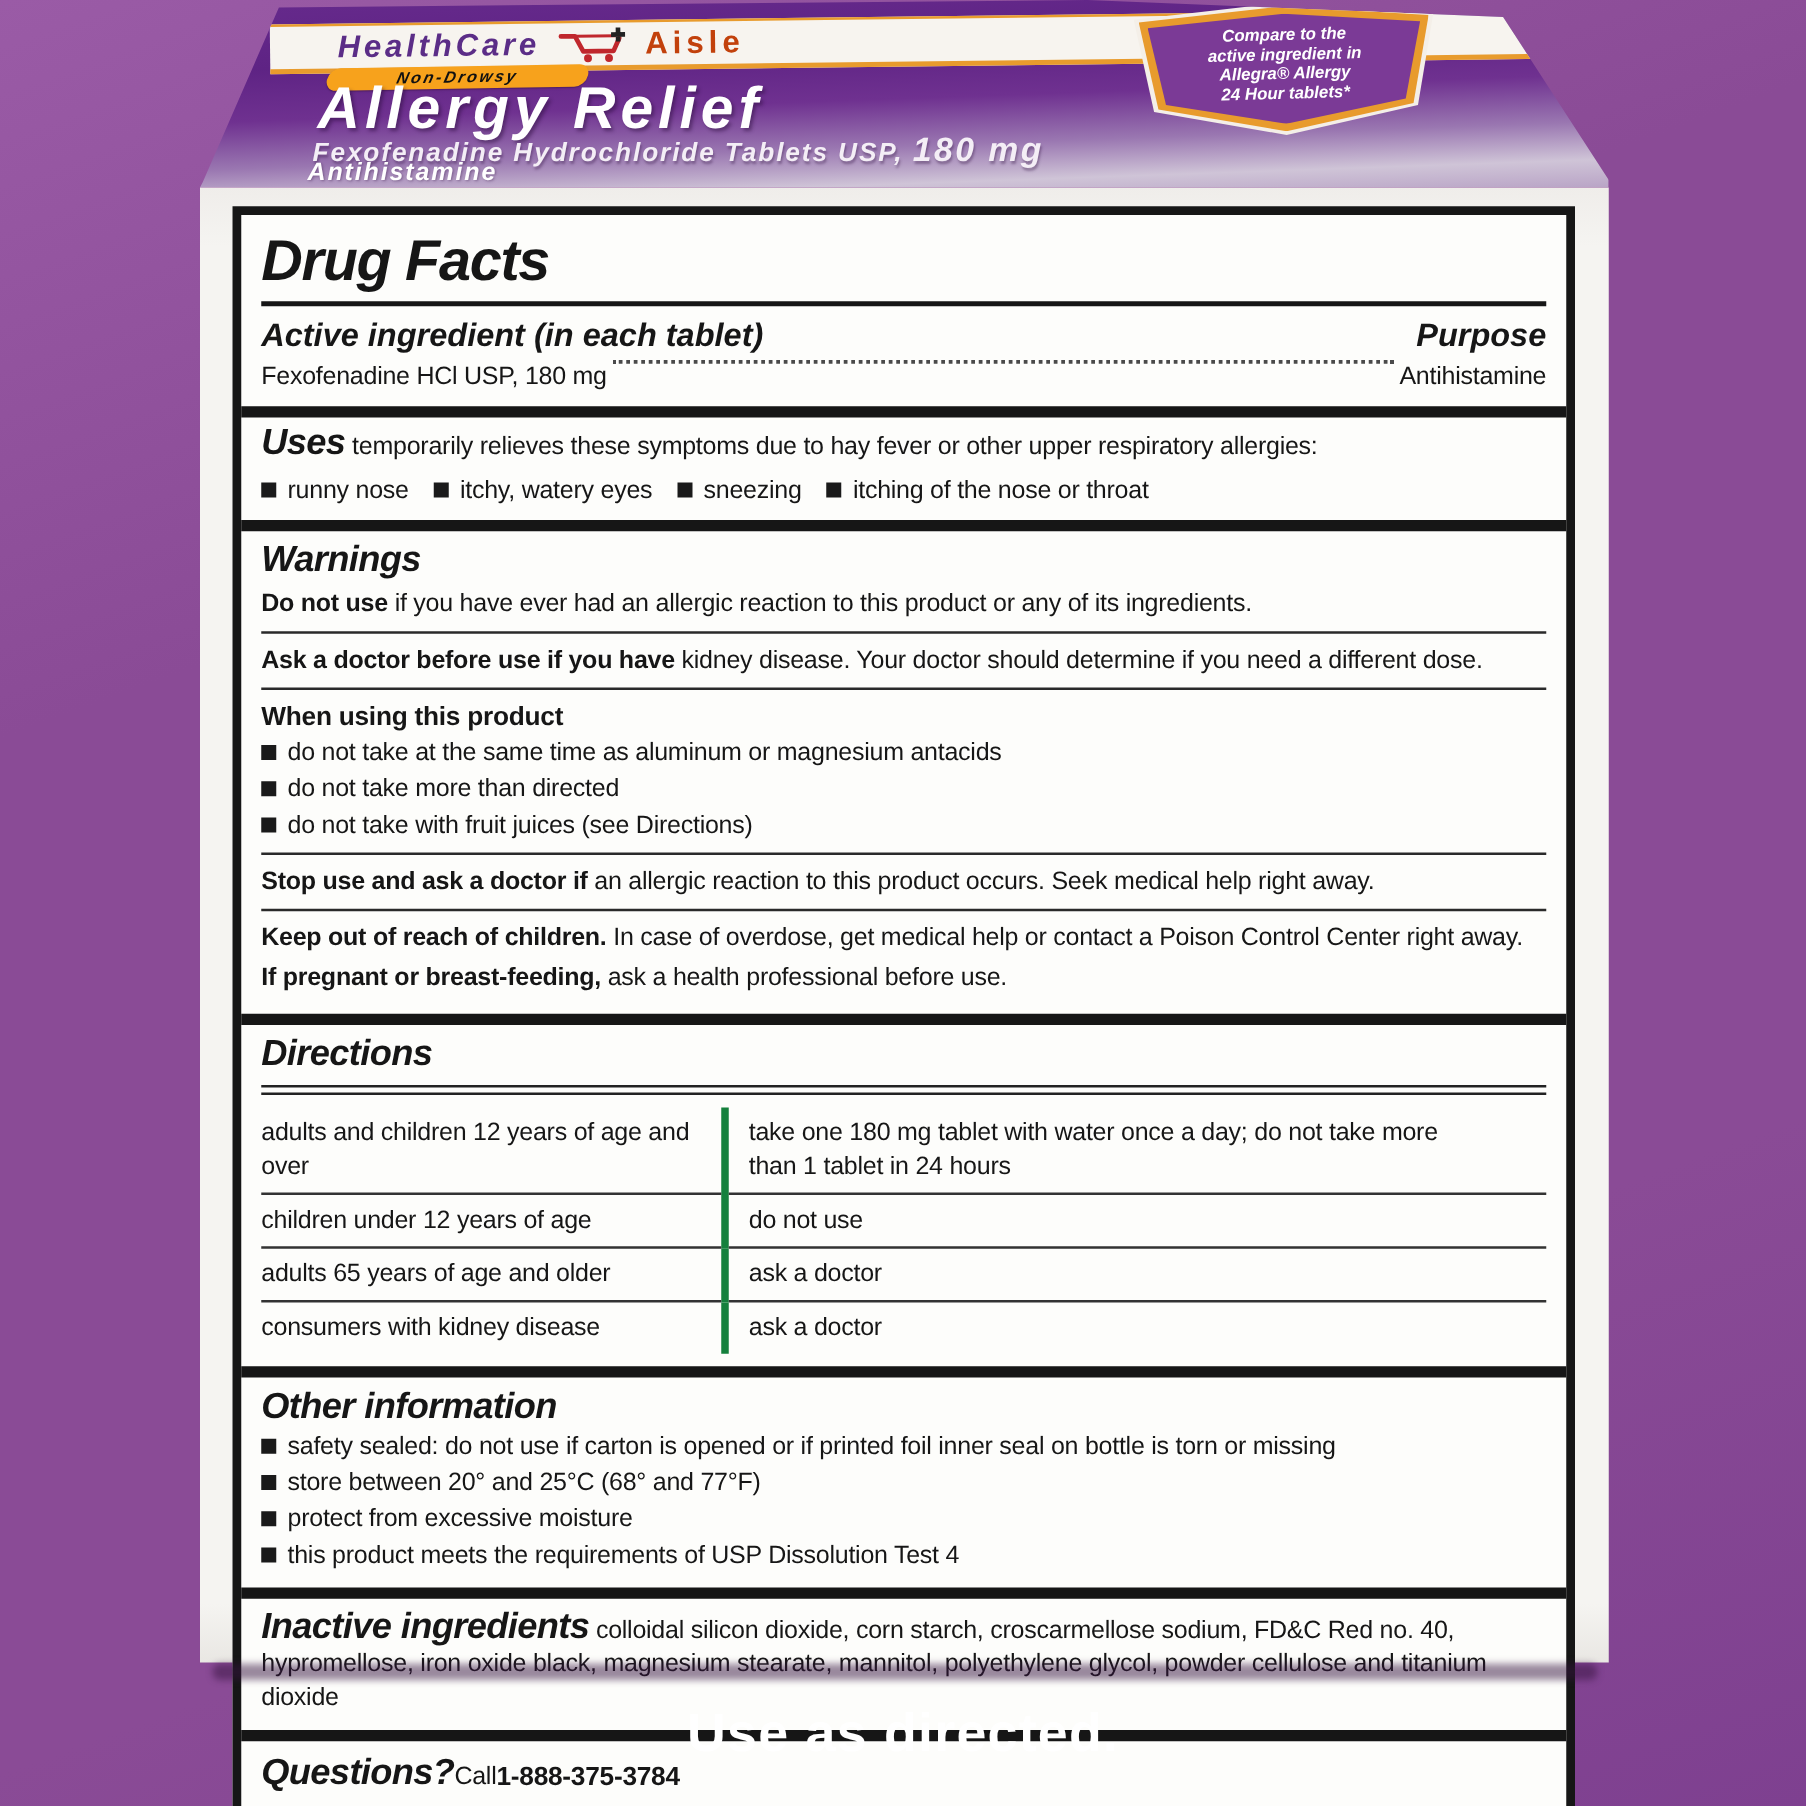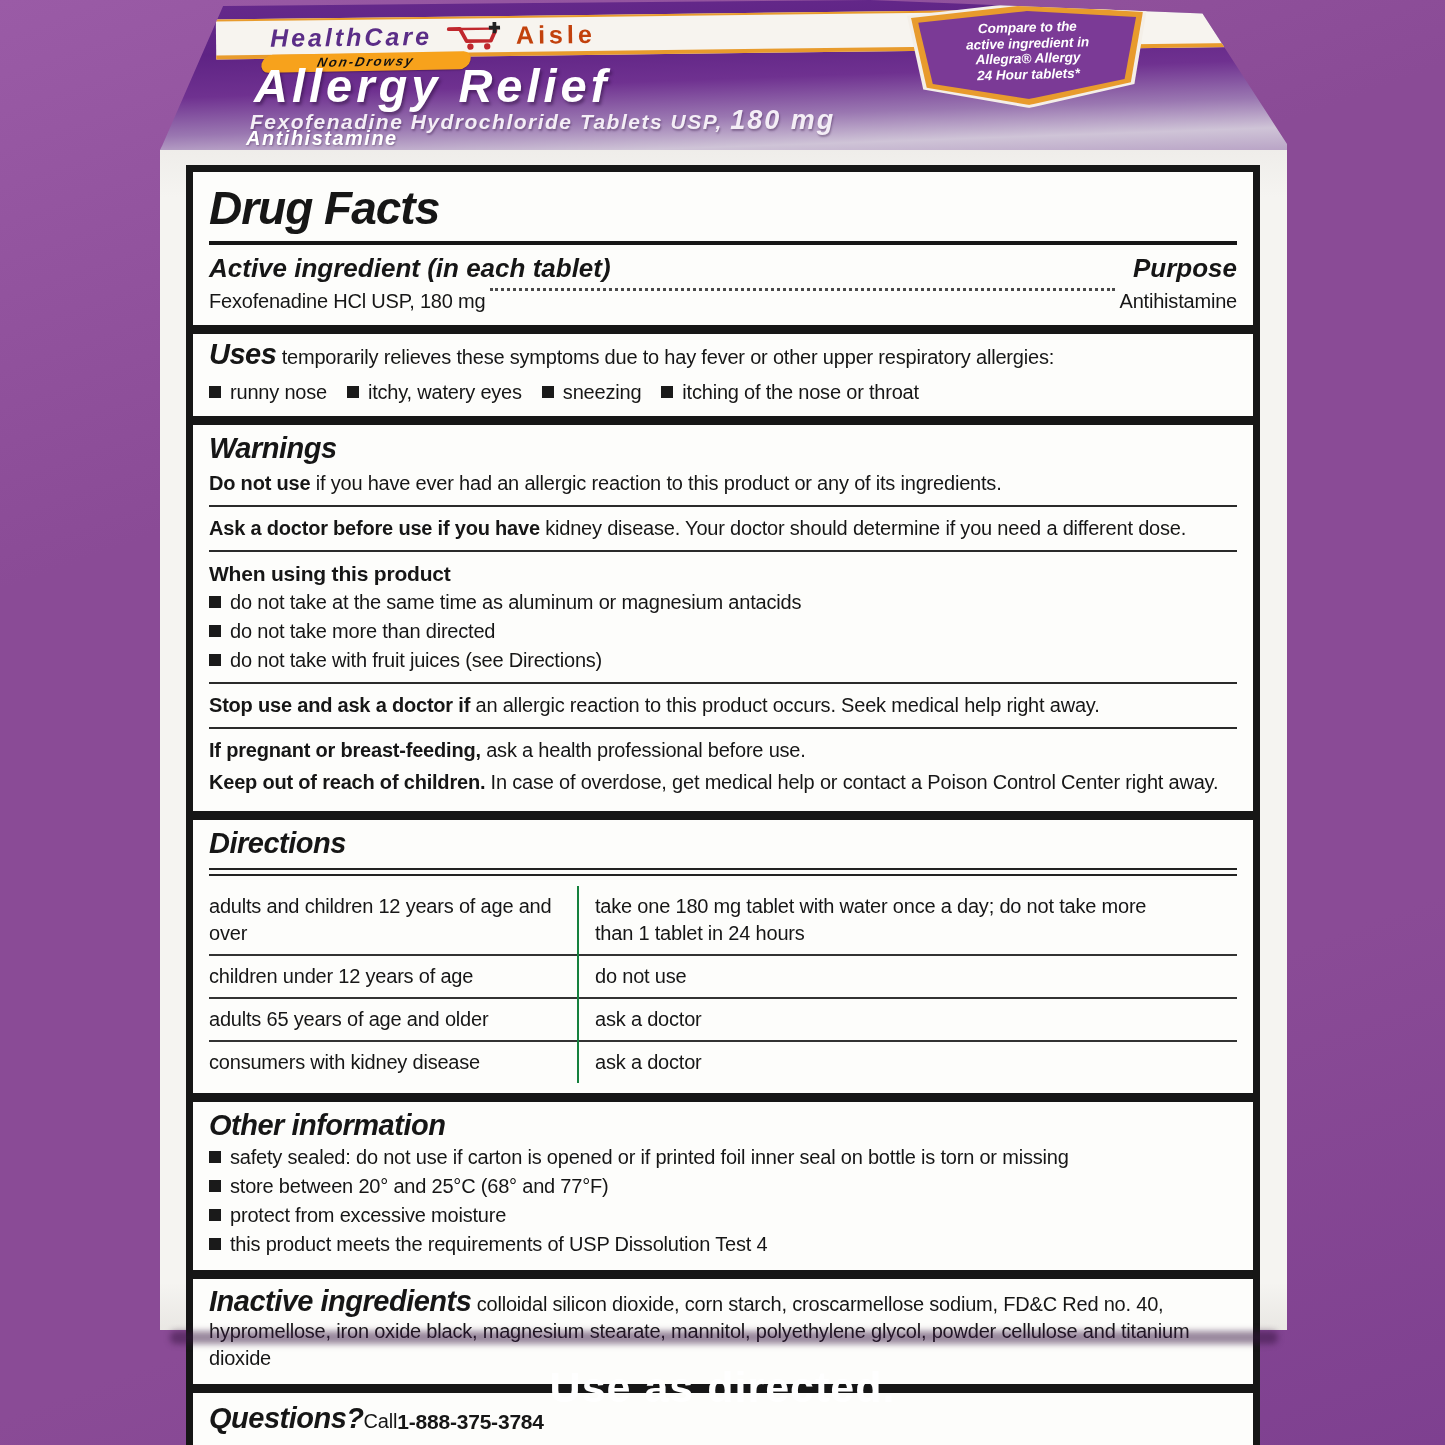--- a/index.html
+++ b/index.html
@@ -79,21 +79,21 @@
   .dot-row{display:flex;align-items:flex-start;margin-top:4px;}
   .dots{flex:1;border-bottom:3px dotted #4a4a4a;margin:0 5px 5px;}
   .sym-row{display:flex;gap:20px;margin-top:8px;flex-wrap:wrap;}
   .bullet-item{display:flex;align-items:flex-start;}
   .sq{width:12px;height:12px;background:#1a1a1a;flex:none;margin:7px 9px 0 0;}
   .w-block{margin:5px 0;}
   .w-sep{border-top:2px solid #2a2a2a;margin:8px 0;}
   .stack .bullet-item{margin:2px 0;}
   .dir-table{width:100%;border-collapse:collapse;margin-top:10px;font-size:20px;letter-spacing:-0.2px;line-height:27px;}
   .dir-table td{vertical-align:top;padding:7px 0;}
-  .dir-table td.lbl{width:352px;border-right:2px solid #15803d;padding-right:16px;}
+  .dir-table td.lbl{width:352px;border-right:6px solid #15803d;padding-right:16px;}
   .dir-table td.val{padding-left:16px;padding-right:80px;}
   .dir-table tr + tr td{border-top:2px solid #333;}
   .dbl-rule{border-top:2px solid #222;border-bottom:2px solid #222;height:4px;margin-top:8px;}
   .inact p{margin:2px 0;}
   .q-row{display:flex;align-items:flex-end;padding:2px 0 4px;}
   .tagline{
     position:absolute;left:0;top:1363px;width:100%;text-align:center;
     color:#fff;font-size:43px;font-weight:bold;letter-spacing:1px;
   }
   b{font-weight:bold;}
@@ -200,24 +200,24 @@
             <span class="sq"></span>
             <span>do not take with fruit juices (see Directions)</span>
           </div>
       </div>
       <div class="w-sep"></div>
       <div class="w-block body-t">
         <b>Stop use and ask a doctor if</b><span> an allergic reaction to this product occurs. Seek medical help right away.</span>
       </div>
       <div class="w-sep"></div>
       <div class="w-block body-t">
+        <b>Keep out of reach of children.</b><span> In case of overdose, get medical help or contact a Poison Control Center right away.</span>
+      </div>
+      <div class="w-block body-t">
         <b>If pregnant or breast-feeding,</b><span> ask a health professional before use.</span>
-      </div>
-      <div class="w-block body-t">
-        <b>Keep out of reach of children.</b><span> In case of overdose, get medical help or contact a Poison Control Center right away.</span>
       </div>
     </section>
 
     <section>
       <div class="h2">Directions</div>
       <div class="dbl-rule"></div>
       <table class="dir-table">
         <tbody>
             <tr>
           <td class="lbl">adults and children 12 years of age and over</td>

